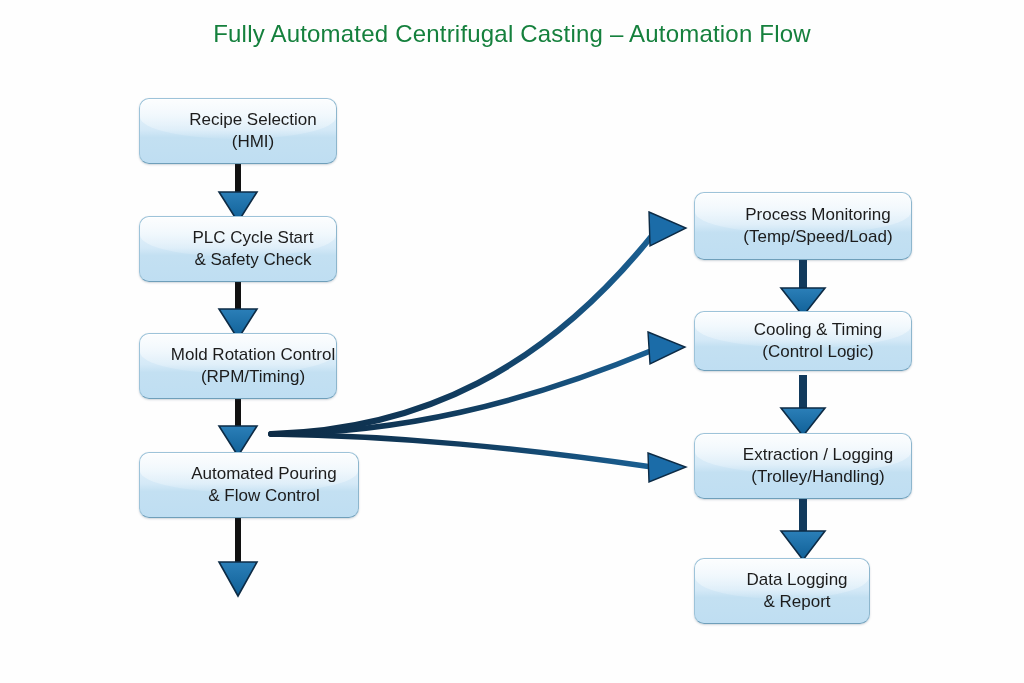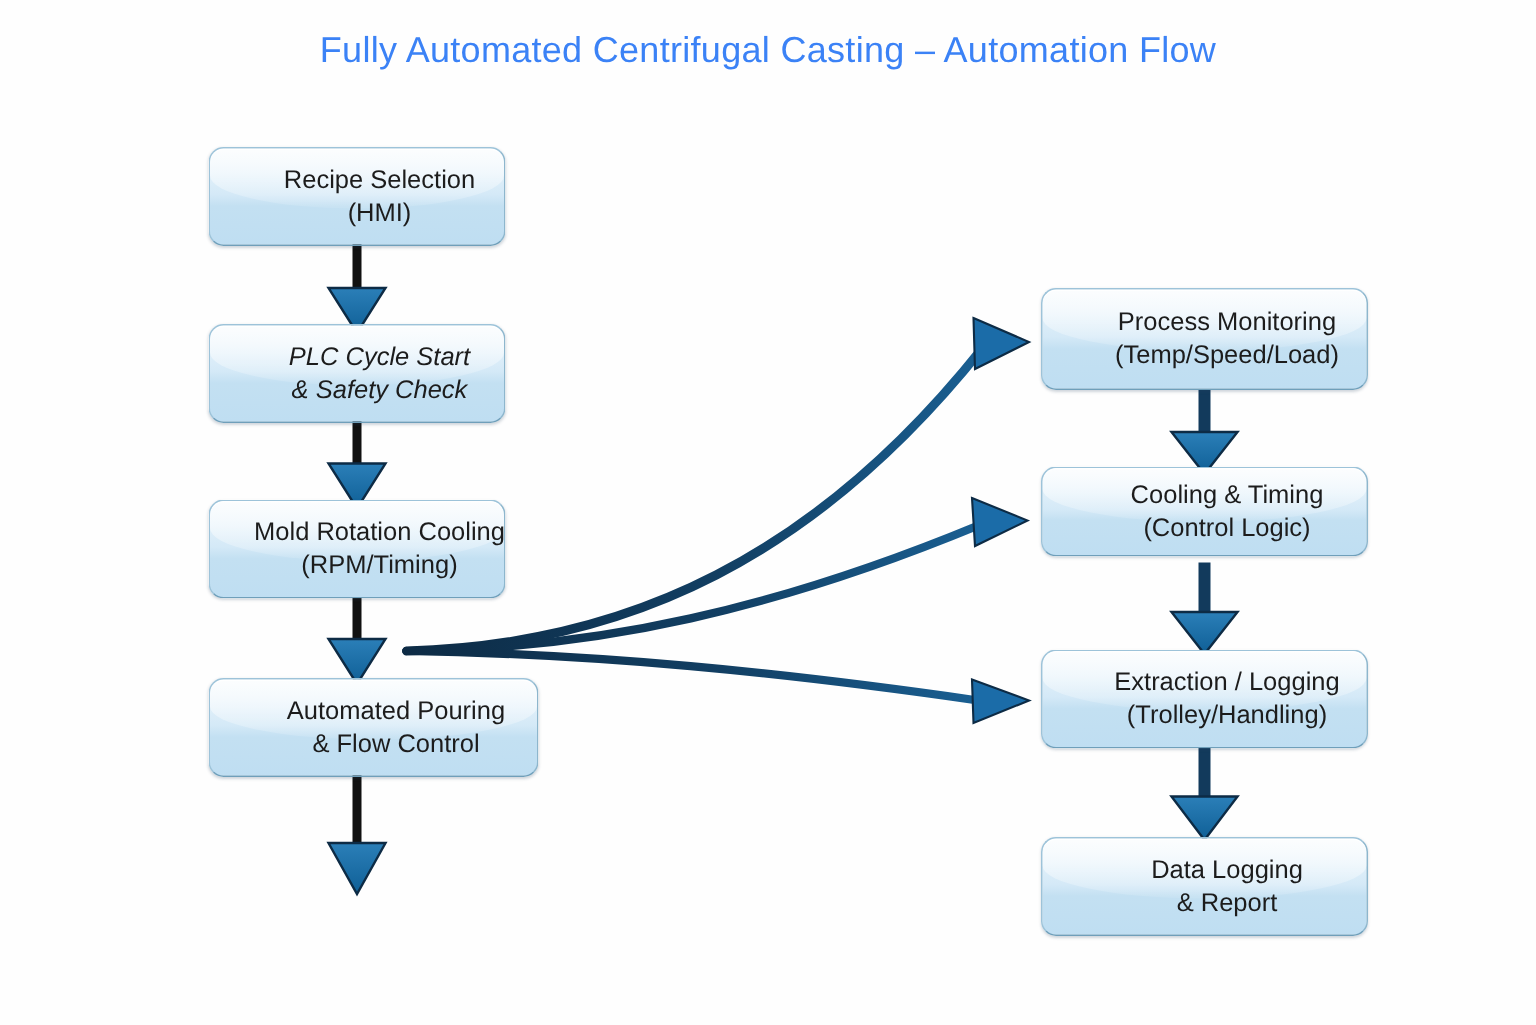--- a/index.html
+++ b/index.html
@@ -19,21 +19,21 @@
   }
 
   
   #diagram-title {
     position: absolute;
     left: 0;
     top: 20px;
     width: 1024px;
     text-align: center;
     font-size: 24px;
-    color: #3b82f6;
+    color: #15803d;
     letter-spacing: 0.2px;
     font-family: "Liberation Sans", sans-serif;
     white-space: nowrap;
   }
 
   
   #connectors {
     position: absolute;
     left: 0;
     top: 0;
@@ -151,27 +151,27 @@
       <line x1="803" y1="497" x2="803" y2="535" stroke="#123a5c" stroke-width="8"></line>
       <polygon points="781,531 825,531 803,560" fill="url(#headGrad)" stroke="#0d2b45" stroke-width="1.6"></polygon>
     </g>
   </svg>
 
   <div class="node" style="left:139px; top:98px; width:198px; height:66px;">
     <div class="node-line">Recipe Selection</div>
     <div class="node-line">(HMI)</div>
   </div>
 
-  <div class="node" style="left:139px; top:216px; width:198px; height:66px;font-style:italic;">
+  <div class="node" style="left:139px; top:216px; width:198px; height:66px;">
     <div class="node-line">PLC Cycle Start</div>
     <div class="node-line">&amp; Safety Check</div>
   </div>
 
   <div class="node" style="left:139px; top:333px; width:198px; height:66px;">
-    <div class="node-line">Mold Rotation Cooling</div>
+    <div class="node-line">Mold Rotation Control</div>
     <div class="node-line">(RPM/Timing)</div>
   </div>
 
   <div class="node" style="left:139px; top:452px; width:220px; height:66px;">
     <div class="node-line">Automated Pouring</div>
     <div class="node-line">&amp; Flow Control</div>
   </div>
 
   <div class="node" style="left:694px; top:192px; width:218px; height:68px;">
     <div class="node-line">Process Monitoring</div>
@@ -181,18 +181,18 @@
   <div class="node" style="left:694px; top:311px; width:218px; height:60px;">
     <div class="node-line">Cooling &amp; Timing</div>
     <div class="node-line">(Control Logic)</div>
   </div>
 
   <div class="node" style="left:694px; top:433px; width:218px; height:66px;">
     <div class="node-line">Extraction / Logging</div>
     <div class="node-line">(Trolley/Handling)</div>
   </div>
 
-  <div class="node" style="left:694px; top:558px; width:218px; height:66px;">
+  <div class="node" style="left:694px; top:558px; width:176px; height:66px;">
     <div class="node-line">Data Logging</div>
     <div class="node-line">&amp; Report</div>
   </div>
 
 </div>
 
 </body></html>

